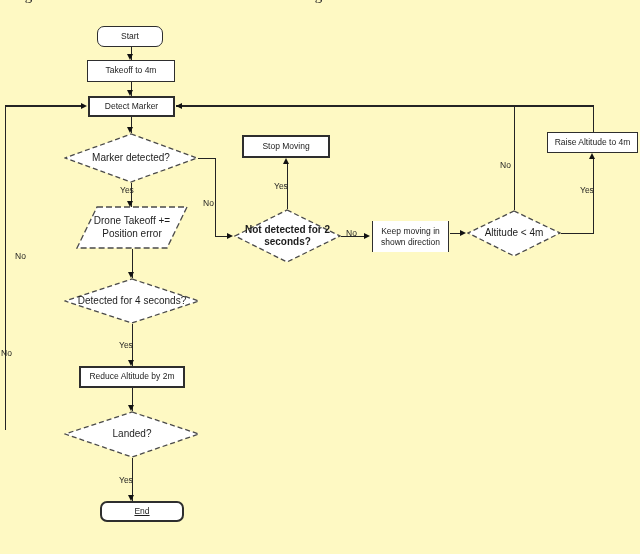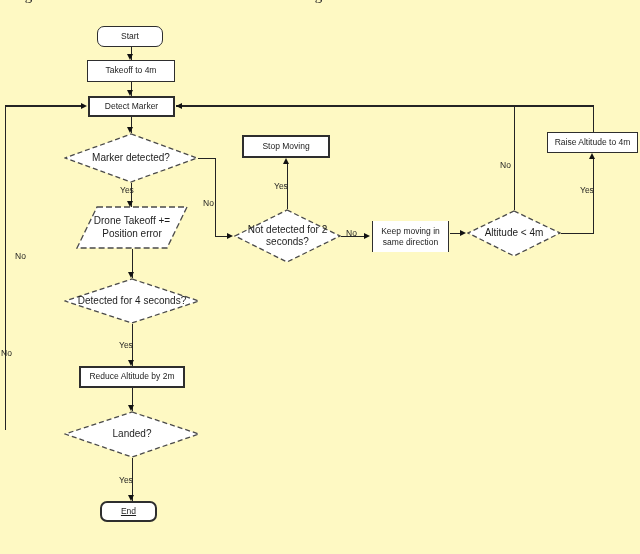--- a/index.html
+++ b/index.html
@@ -80,33 +80,33 @@
   <div class="shape-wrap" style="left:76px;top:206px;width:112px;height:43px;">
     <svg width="112" height="43">
       <polygon points="21,1 111,1 91,42 1,42" fill="#ffffff" stroke="#4a4a4a" stroke-width="1.3" stroke-dasharray="6,3"></polygon>
     </svg>
     <div class="shape-label">
       <span>Drone Takeoff +=</span>
       <span>Position error</span>
     </div>
   </div>
 
-  <div class="shape-wrap" style="left:234px;top:209px;width:107px;height:54px;">
+  <div class="shape-wrap" style="left:234px;top:209px;width:107px;height:54px;font-weight:bold;">
     <svg width="107" height="54">
       <polygon points="53,1 106,27 53,53 1,27" fill="#ffffff" stroke="#4a4a4a" stroke-width="1.3" stroke-dasharray="5,3"></polygon>
     </svg>
     <div class="shape-label">
       <span>Not detected for 2</span>
       <span>seconds?</span>
     </div>
   </div>
 
   <div class="node-bars" style="left:372px;top:221px;width:77px;height:31px;">
     <span>Keep moving in</span>
-    <span>same direction</span>
+    <span>shown direction</span>
   </div>
 
   <div class="shape-wrap" style="left:467px;top:210px;width:94px;height:47px;">
     <svg width="94" height="47">
       <polygon points="47,1 93,23 47,46 1,23" fill="#ffffff" stroke="#4a4a4a" stroke-width="1.3" stroke-dasharray="5,3"></polygon>
     </svg>
     <div class="shape-label">Altitude &lt; 4m</div>
   </div>
 
   <div class="node-rect" style="left:547px;top:132px;width:91px;height:21px;">
@@ -124,21 +124,21 @@
     <span>Reduce Altitude by 2m</span>
   </div>
 
   <div class="shape-wrap" style="left:64px;top:411px;width:136px;height:47px;">
     <svg width="136" height="47">
       <polygon points="68,1 135,23 68,46 1,23" fill="#ffffff" stroke="#4a4a4a" stroke-width="1.3" stroke-dasharray="5,3"></polygon>
     </svg>
     <div class="shape-label">Landed?</div>
   </div>
 
-  <div class="node-rect rounded bold-border" style="left:100px;top:501px;width:57px;height:21px;text-decoration:underline;">
+  <div class="node-rect rounded bold-border" style="left:100px;top:501px;width:84px;height:21px;text-decoration:underline;">
     <span>End</span>
   </div>
 
   <div class="vline" style="left:130.5px;top:47px;height:13px;"></div>
   <div class="vline" style="left:130.5px;top:82px;height:14px;"></div>
   <div class="vline" style="left:130.5px;top:117px;height:16px;"></div>
   <div class="vline" style="left:130.5px;top:183px;height:24px;"></div>
   <div class="vline" style="left:131.5px;top:249px;height:29px;"></div>
   <div class="vline" style="left:131.5px;top:324px;height:42px;"></div>
   <div class="vline" style="left:131.5px;top:388px;height:23px;"></div>

